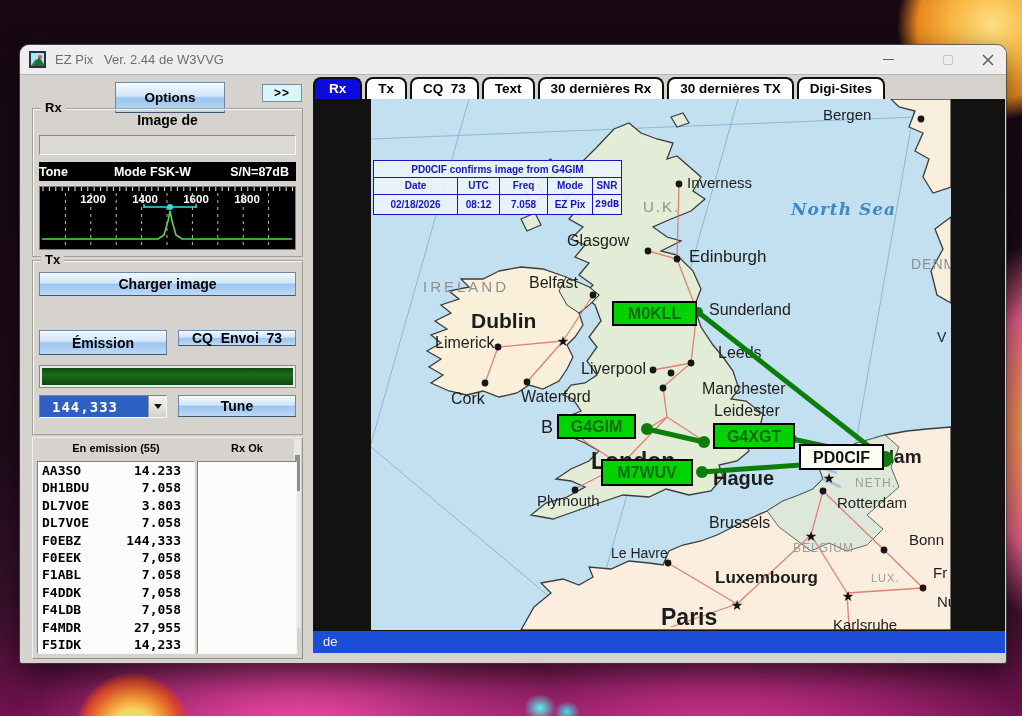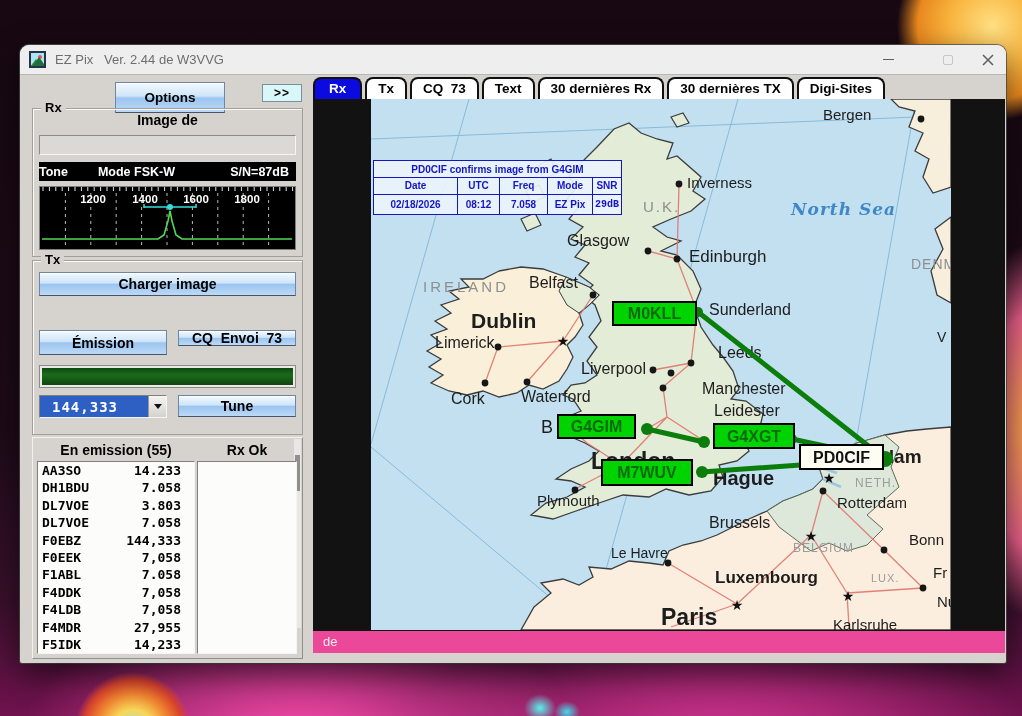--- a/index.html
+++ b/index.html
@@ -50,42 +50,42 @@
     border:1px solid #7a8f9d; font-weight:bold; font-size:12px; display:flex; align-items:center; justify-content:center; letter-spacing:1px; }
 
   .group { position:absolute; border:1px solid #a19f98; box-shadow:inset 1px 1px 0 rgba(255,255,255,.85); }
   .group-label { position:absolute; top:-9px; left:8px; background:#d6d3ce; padding:0 4px; font-weight:bold; font-size:13px; }
   #rx-group { left:12px; top:63px; width:271px; height:149px; }
   #image-from-label { position:absolute; left:0; right:0; top:3px; text-align:center; font-weight:bold; font-size:14px; }
   #image-from-field { position:absolute; left:6px; top:26px; width:257px; height:20px; background:#dbd9d5;
     border:1px solid; border-color:#8a8a86 #f5f5f3 #f5f5f3 #8a8a86; }
   #tone-bar { position:absolute; left:6px; top:53px; width:257px; height:19px; background:#000; color:#fff;
     font-weight:bold; font-size:12.5px; display:flex; align-items:center; }
-  #tone-bar .t1 { } #tone-bar .t2 { margin-left:30px; } #tone-bar .t3 { margin-left:auto; margin-right:7px; }
+  #tone-bar .t1 { } #tone-bar .t2 { margin-left:46px; } #tone-bar .t3 { margin-left:auto; margin-right:7px; }
   #spectrum { position:absolute; left:6px; top:77px; width:257px; height:64px; background:#000; border:1px solid #7e7e7e; }
 
   #tx-group { left:12px; top:215px; width:271px; height:175px; }
   #load-image-btn { position:absolute; left:6px; top:11px; width:257px; height:24px; }
   #image-ready-btn { position:absolute; left:6px; top:39px; width:257px; height:24px; }
   #transmit-btn { position:absolute; left:6px; top:69px; width:128px; height:25px; }
   #cq-btn { position:absolute; left:145px; top:69px; width:118px; height:16px; white-space:pre; }
   #tx-progress { position:absolute; left:6px; top:104px; width:257px; height:23px; border:1px solid #8a8a8a;
     background:linear-gradient(#0b400b, #1b6b1b 42%, #0b400b); box-shadow:inset 0 0 0 2px #eceae6; }
   #freq-combo { position:absolute; left:6px; top:134px; width:128px; height:23px; background:#fff;
     border:1px solid; border-color:#7f7f7b #f5f5f3 #f5f5f3 #7f7f7b; display:flex; }
   #freq-value { flex:1; background:#2e5fc3; color:#fff; font-family:"DejaVu Sans Mono", monospace;
     font-weight:bold; font-size:14px; display:flex; align-items:center; padding-left:12px; letter-spacing:1px; }
   #combo-arrow { width:18px; background:linear-gradient(#f5f4f2,#d5d2cd); border-left:1px solid #9a9a96;
     display:flex; align-items:center; justify-content:center; }
   #combo-arrow .a { width:0; height:0; border-left:4px solid transparent; border-right:4px solid transparent; border-top:5px solid #111; }
   #tune-btn { position:absolute; left:145px; top:134px; width:118px; height:22px; }
 
   #stations-panel { position:absolute; left:12px; top:392px; width:271px; height:222px;
     border:1px solid; border-color:#f2f1ef #8f8f8b #8f8f8b #f2f1ef; }
-  .list-header { position:absolute; top:4px; font-weight:bold; font-size:14px; }
+  .list-header { position:absolute; top:4px; font-weight:bold; font-size:11px; }
   #tx-header { left:4px; width:158px; text-align:center; }
   #rx-header { left:164px; width:100px; text-align:center; }
   .listbox { position:absolute; top:23px; height:193px; background:#fcfcfb;
     border:1px solid; border-color:#7f7f7b #f5f5f3 #f5f5f3 #7f7f7b; overflow:hidden; }
   #tx-list { left:4px; width:158px; }
   #rx-list { left:164px; width:100px; }
   .st-row { display:flex; justify-content:space-between; height:17.4px; line-height:17.4px;
     font-family:"DejaVu Sans Mono", monospace; font-weight:bold; font-size:13px; padding:0 13px 0 4px; }
   #tx-scroll { position:absolute; right:1px; top:1px; width:7px; height:189px; background:#e9e7e4; }
   #tx-scroll .thumb { position:absolute; left:1px; top:16px; width:5px; height:36px; background:#8f8f8f; }
@@ -101,21 +101,21 @@
 
   #confirm-table { position:absolute; left:2px; top:61px; width:249px; background:rgba(233,243,252,.93);
     border:1px solid #1515c2; color:#1515c2; font-weight:bold; font-size:10px; }
   #ct-title { height:17px; line-height:17px; text-align:center; border-bottom:1px solid #1515c2; }
   .ct-row { display:flex; }
   .ct-row.hdr { border-bottom:1px solid #1515c2; }
   .ct-cell { border-right:1px solid #1515c2; text-align:center; height:16px; line-height:16px; overflow:hidden; }
   .ct-row.val .ct-cell { height:19px; line-height:19px; }
   .ct-cell:last-child { border-right:none; }
 
-  #status-bar { position:absolute; left:293px; top:586px; width:692px; height:22px; background:#ec4899;
+  #status-bar { position:absolute; left:293px; top:586px; width:692px; height:22px; background:#1d4ed8;
     color:#efefef; font-size:13px; line-height:22px; padding-left:10px; }
 </style>
 </head>
 <body>
 
 <div id="desktop">
   <div id="win">
 
     <div id="titlebar">
       <div id="app-icon">

